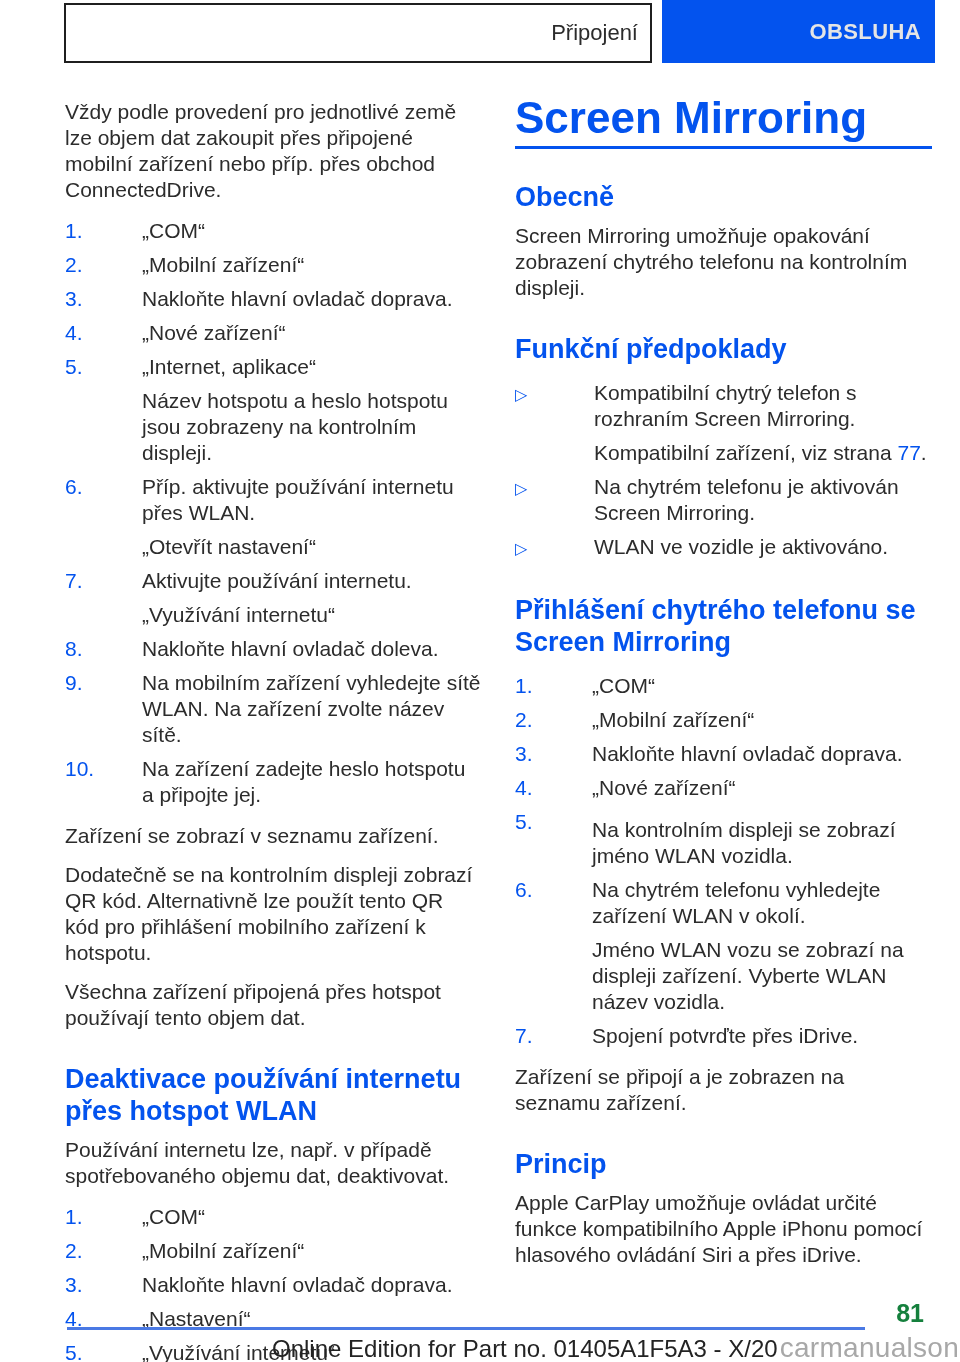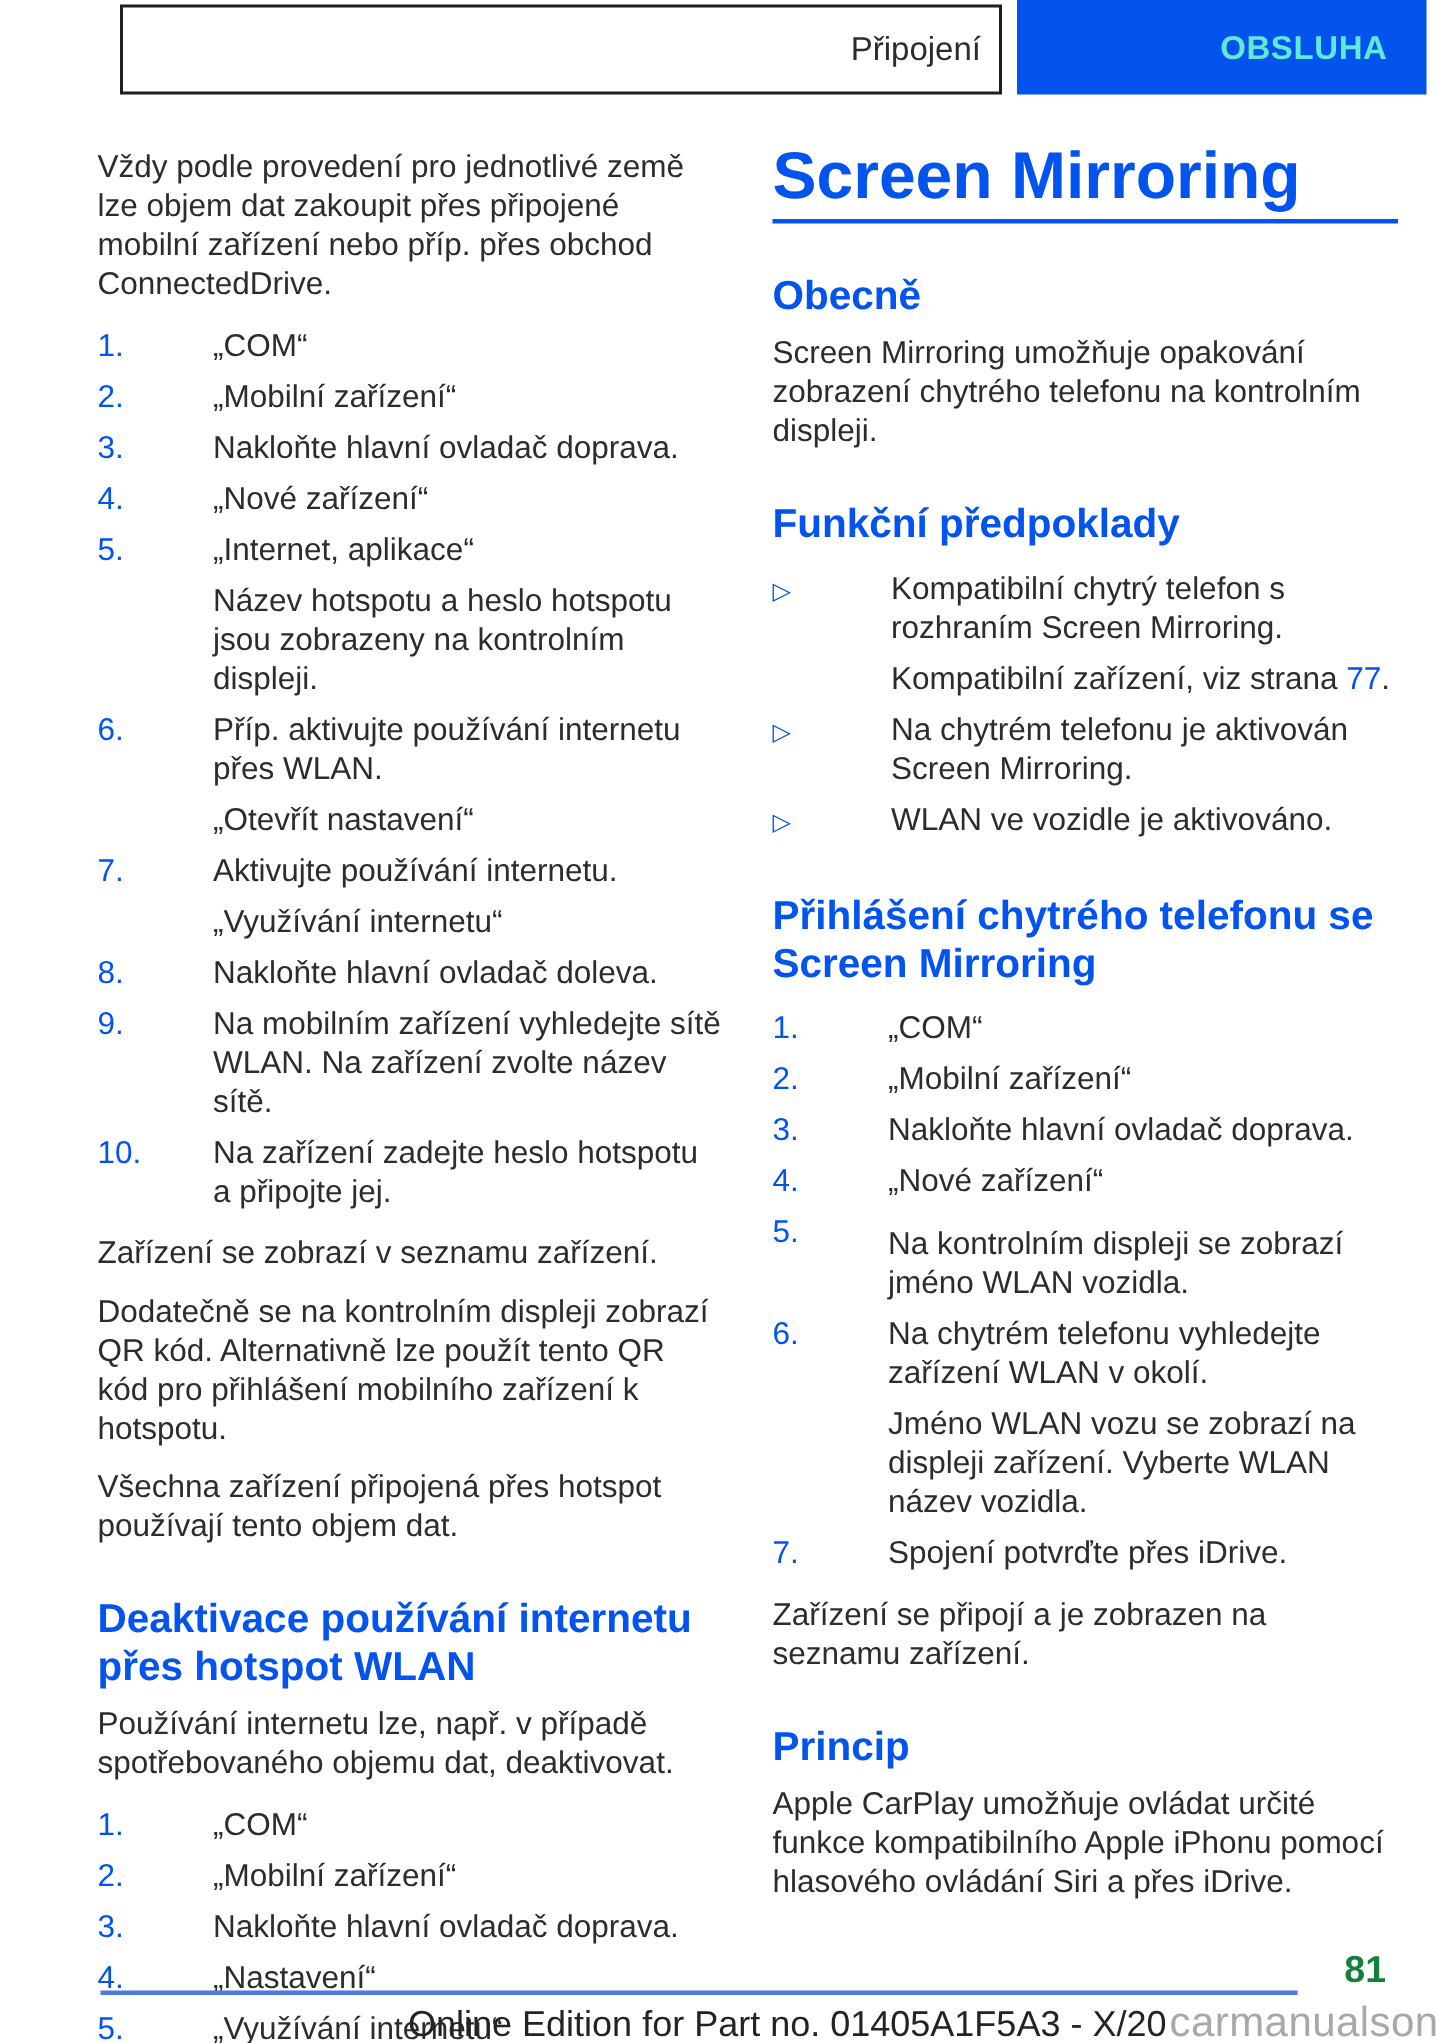--- a/index.html
+++ b/index.html
@@ -9,30 +9,30 @@
     --wm:#a8a8a8;
   }
   *{margin:0;padding:0;box-sizing:border-box;}
   body{background:#e8e8e8;}
   .page{
     position:relative;width:960px;height:1362px;background:#ffffff;overflow:hidden;
     font-family:"Liberation Sans","DejaVu Sans",sans-serif;color:var(--body);
     margin:0 auto;
   }
   
-  .header{position:absolute;top:0;left:80px;display:flex;align-items:flex-start;}
+  .header{position:absolute;top:0;left:64px;display:flex;align-items:flex-start;}
   .tab-white{
     width:588px;height:60px;margin-top:3px;border:2px solid #1f1f1f;background:#fff;
     display:flex;align-items:center;justify-content:flex-end;padding-right:12px;
     font-size:22px;color:var(--body);
   }
   .tab-blue{
     width:273px;height:63px;margin-left:10px;background:var(--blue);
-    display:flex;align-items:center;justify-content:flex-end;padding-right:26px;
-    font-size:22px;font-weight:700;color:#5eead4;letter-spacing:.4px;
+    display:flex;align-items:center;justify-content:flex-end;padding-right:14px;
+    font-size:22px;font-weight:700;color:#e5e5e5;letter-spacing:.4px;
   }
   
   .content{position:absolute;top:99px;left:65px;display:flex;gap:33px;font-size:21px;line-height:26px;}
   .col{width:417px;}
   .h1{
     font-size:44px;line-height:38px;font-weight:700;color:var(--blue);
     padding-bottom:9px;border-bottom:3px solid var(--blue);margin:0 0 30px 0;
   }
   .col > .h1:not(:first-child){margin-top:42px;}
   .h2{font-size:27px;line-height:32px;font-weight:700;color:var(--blue);margin:32px 0 10px 0;}

